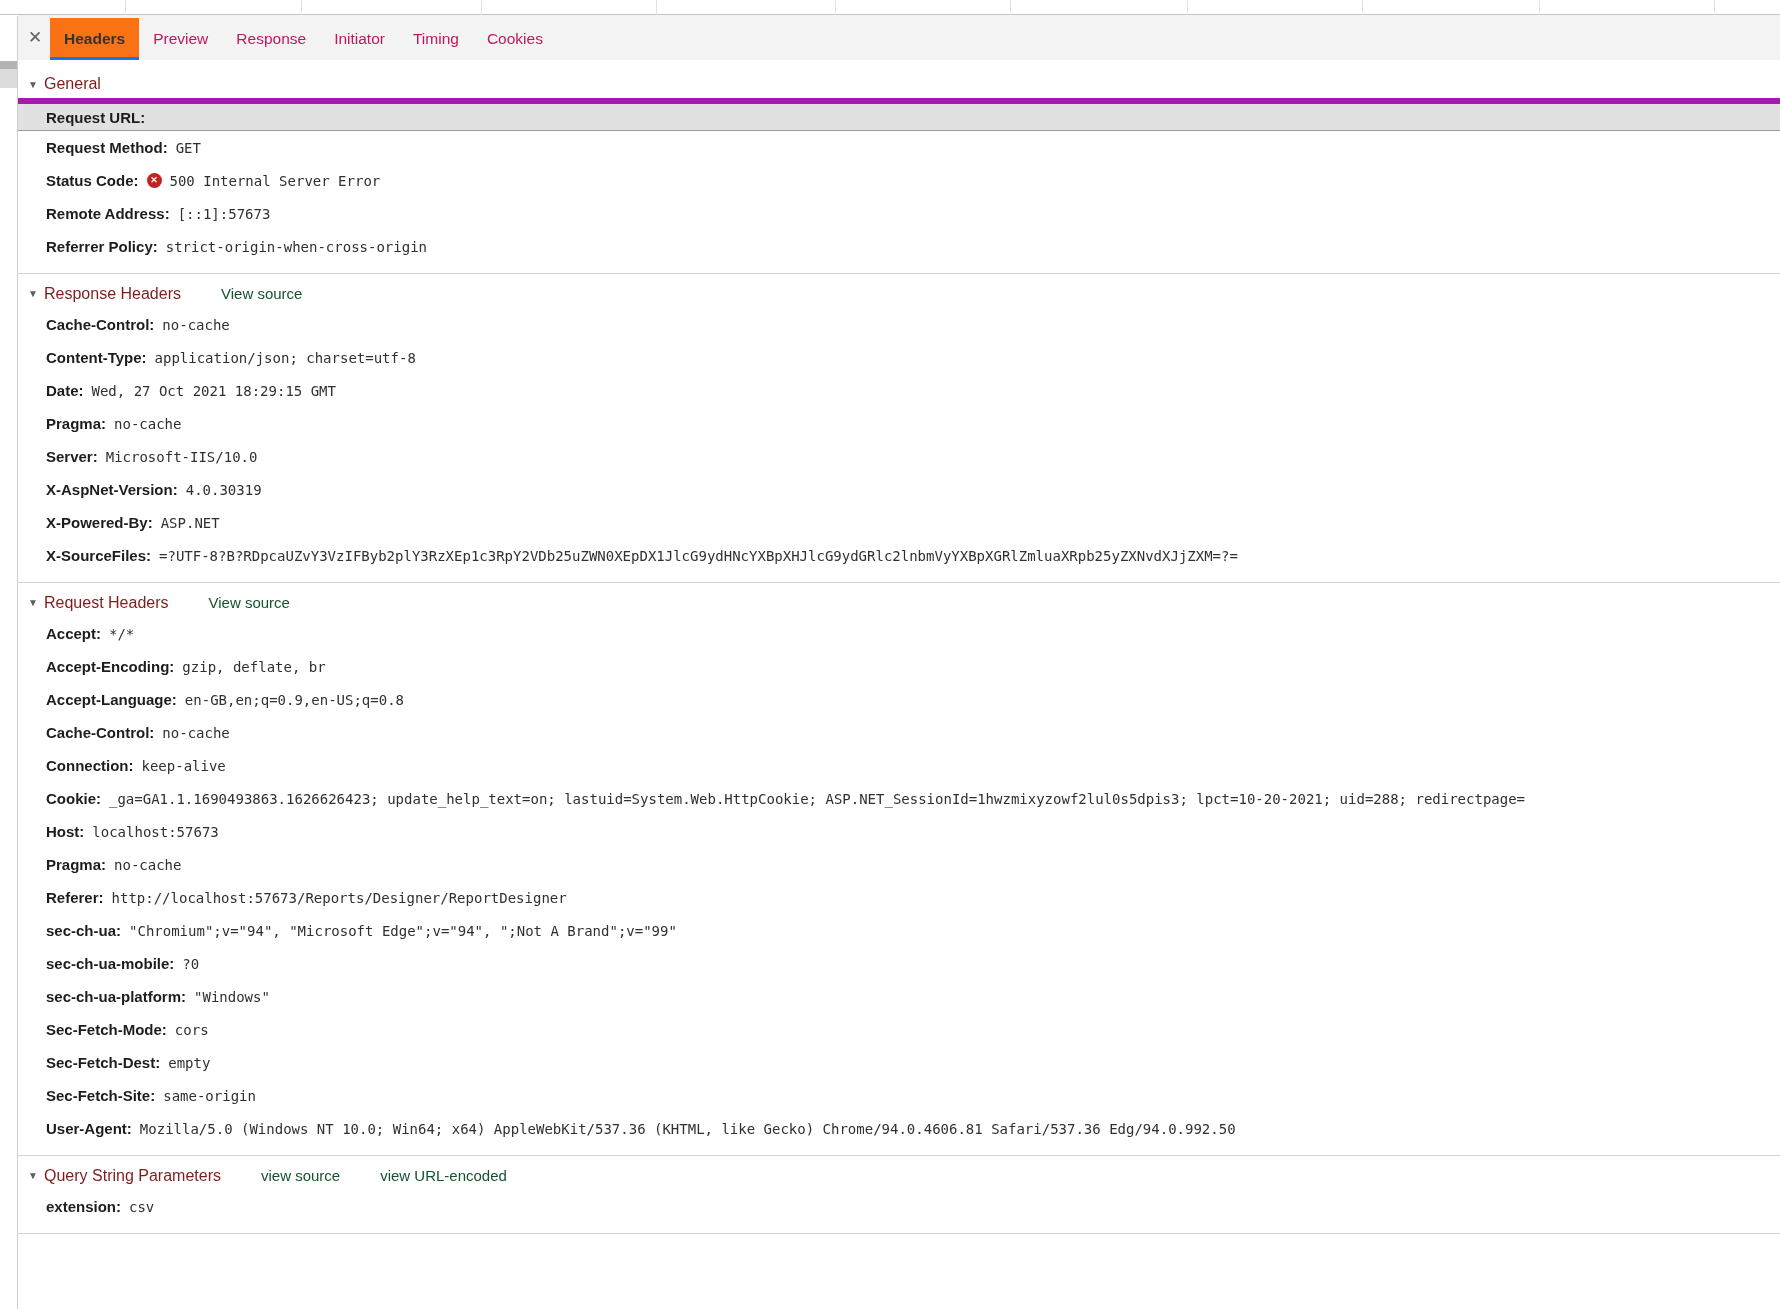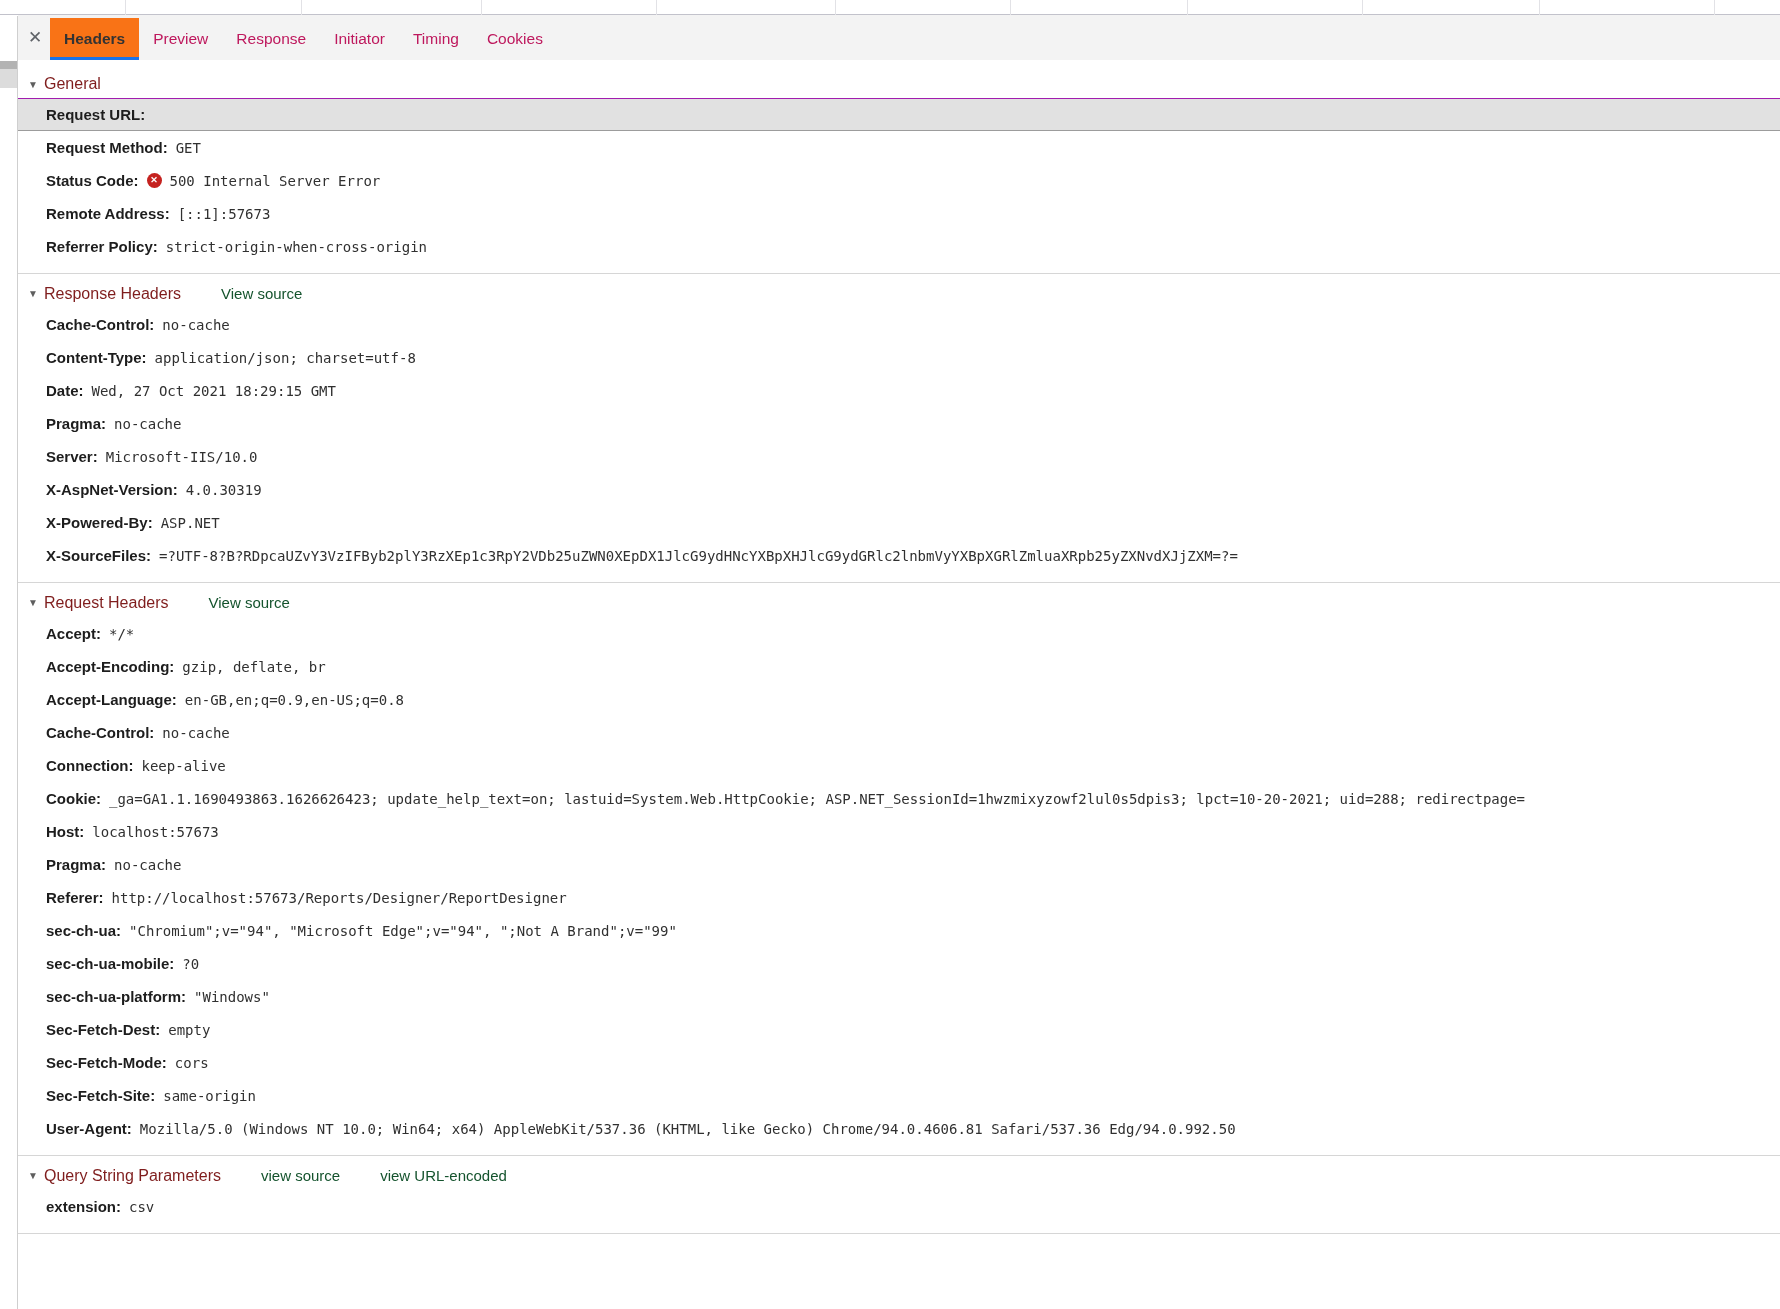--- a/index.html
+++ b/index.html
@@ -61,21 +61,21 @@
   .triangle-icon { font-size: 10px; color: #5e5e5e; width: 16px; flex: none; cursor: pointer; }
   .section-title { font-weight: normal; font-size: 16px; color: #7f1d1d; }
   .section-link { margin-left: 40px; font-size: 15px; color: #14532d; cursor: pointer; }
   .rows { padding: 4px 0 10px; }
   .hdr-row {
     height: 33px; display: flex; align-items: center;
     padding-left: 28px; white-space: pre;
   }
   .hdr-row.highlight {
     background: var(--highlight);
-    border-top: 1px solid #a21caf; border-bottom: 1px solid #9c9c9c;
+    border-top: 6px solid #a21caf; border-bottom: 1px solid #9c9c9c;
   }
   .hdr-name { font-weight: bold; font-size: 15px; color: #1d1d1d; margin-right: 8px; flex: none; }
   .hdr-value {
     font-family: "DejaVu Sans Mono", monospace;
     font-size: 14px; color: #303030;
   }
   .err-icon {
     width: 15px; height: 15px; border-radius: 50%;
     background: var(--error); color: #fff;
     font-size: 9px; font-weight: bold; line-height: 15px;
@@ -170,22 +170,22 @@
           <div class="hdr-row"><span class="hdr-name">Accept-Language:</span><span class="hdr-value">en-GB,en;q=0.9,en-US;q=0.8</span></div>
           <div class="hdr-row"><span class="hdr-name">Cache-Control:</span><span class="hdr-value">no-cache</span></div>
           <div class="hdr-row"><span class="hdr-name">Connection:</span><span class="hdr-value">keep-alive</span></div>
           <div class="hdr-row"><span class="hdr-name">Cookie:</span><span class="hdr-value">_ga=GA1.1.1690493863.1626626423; update_help_text=on; lastuid=System.Web.HttpCookie; ASP.NET_SessionId=1hwzmixyzowf2lul0s5dpis3; lpct=10-20-2021; uid=288; redirectpage=</span></div>
           <div class="hdr-row"><span class="hdr-name">Host:</span><span class="hdr-value">localhost:57673</span></div>
           <div class="hdr-row"><span class="hdr-name">Pragma:</span><span class="hdr-value">no-cache</span></div>
           <div class="hdr-row"><span class="hdr-name">Referer:</span><span class="hdr-value">http://localhost:57673/Reports/Designer/ReportDesigner</span></div>
           <div class="hdr-row"><span class="hdr-name">sec-ch-ua:</span><span class="hdr-value">"Chromium";v="94", "Microsoft Edge";v="94", ";Not A Brand";v="99"</span></div>
           <div class="hdr-row"><span class="hdr-name">sec-ch-ua-mobile:</span><span class="hdr-value">?0</span></div>
           <div class="hdr-row"><span class="hdr-name">sec-ch-ua-platform:</span><span class="hdr-value">"Windows"</span></div>
+          <div class="hdr-row"><span class="hdr-name">Sec-Fetch-Mode:</span><span class="hdr-value">cors</span></div>
           <div class="hdr-row"><span class="hdr-name">Sec-Fetch-Dest:</span><span class="hdr-value">empty</span></div>
-          <div class="hdr-row"><span class="hdr-name">Sec-Fetch-Mode:</span><span class="hdr-value">cors</span></div>
           <div class="hdr-row"><span class="hdr-name">Sec-Fetch-Site:</span><span class="hdr-value">same-origin</span></div>
           <div class="hdr-row"><span class="hdr-name">User-Agent:</span><span class="hdr-value">Mozilla/5.0 (Windows NT 10.0; Win64; x64) AppleWebKit/537.36 (KHTML, like Gecko) Chrome/94.0.4606.81 Safari/537.36 Edg/94.0.992.50</span></div>
         </div>
       </div>
       <div class="section">
         <div class="section-header">
           <span class="triangle-icon">▼</span>
           <span class="section-title">Query String Parameters</span>
           <span class="section-link">view source</span>
           <span class="section-link">view URL-encoded</span>

